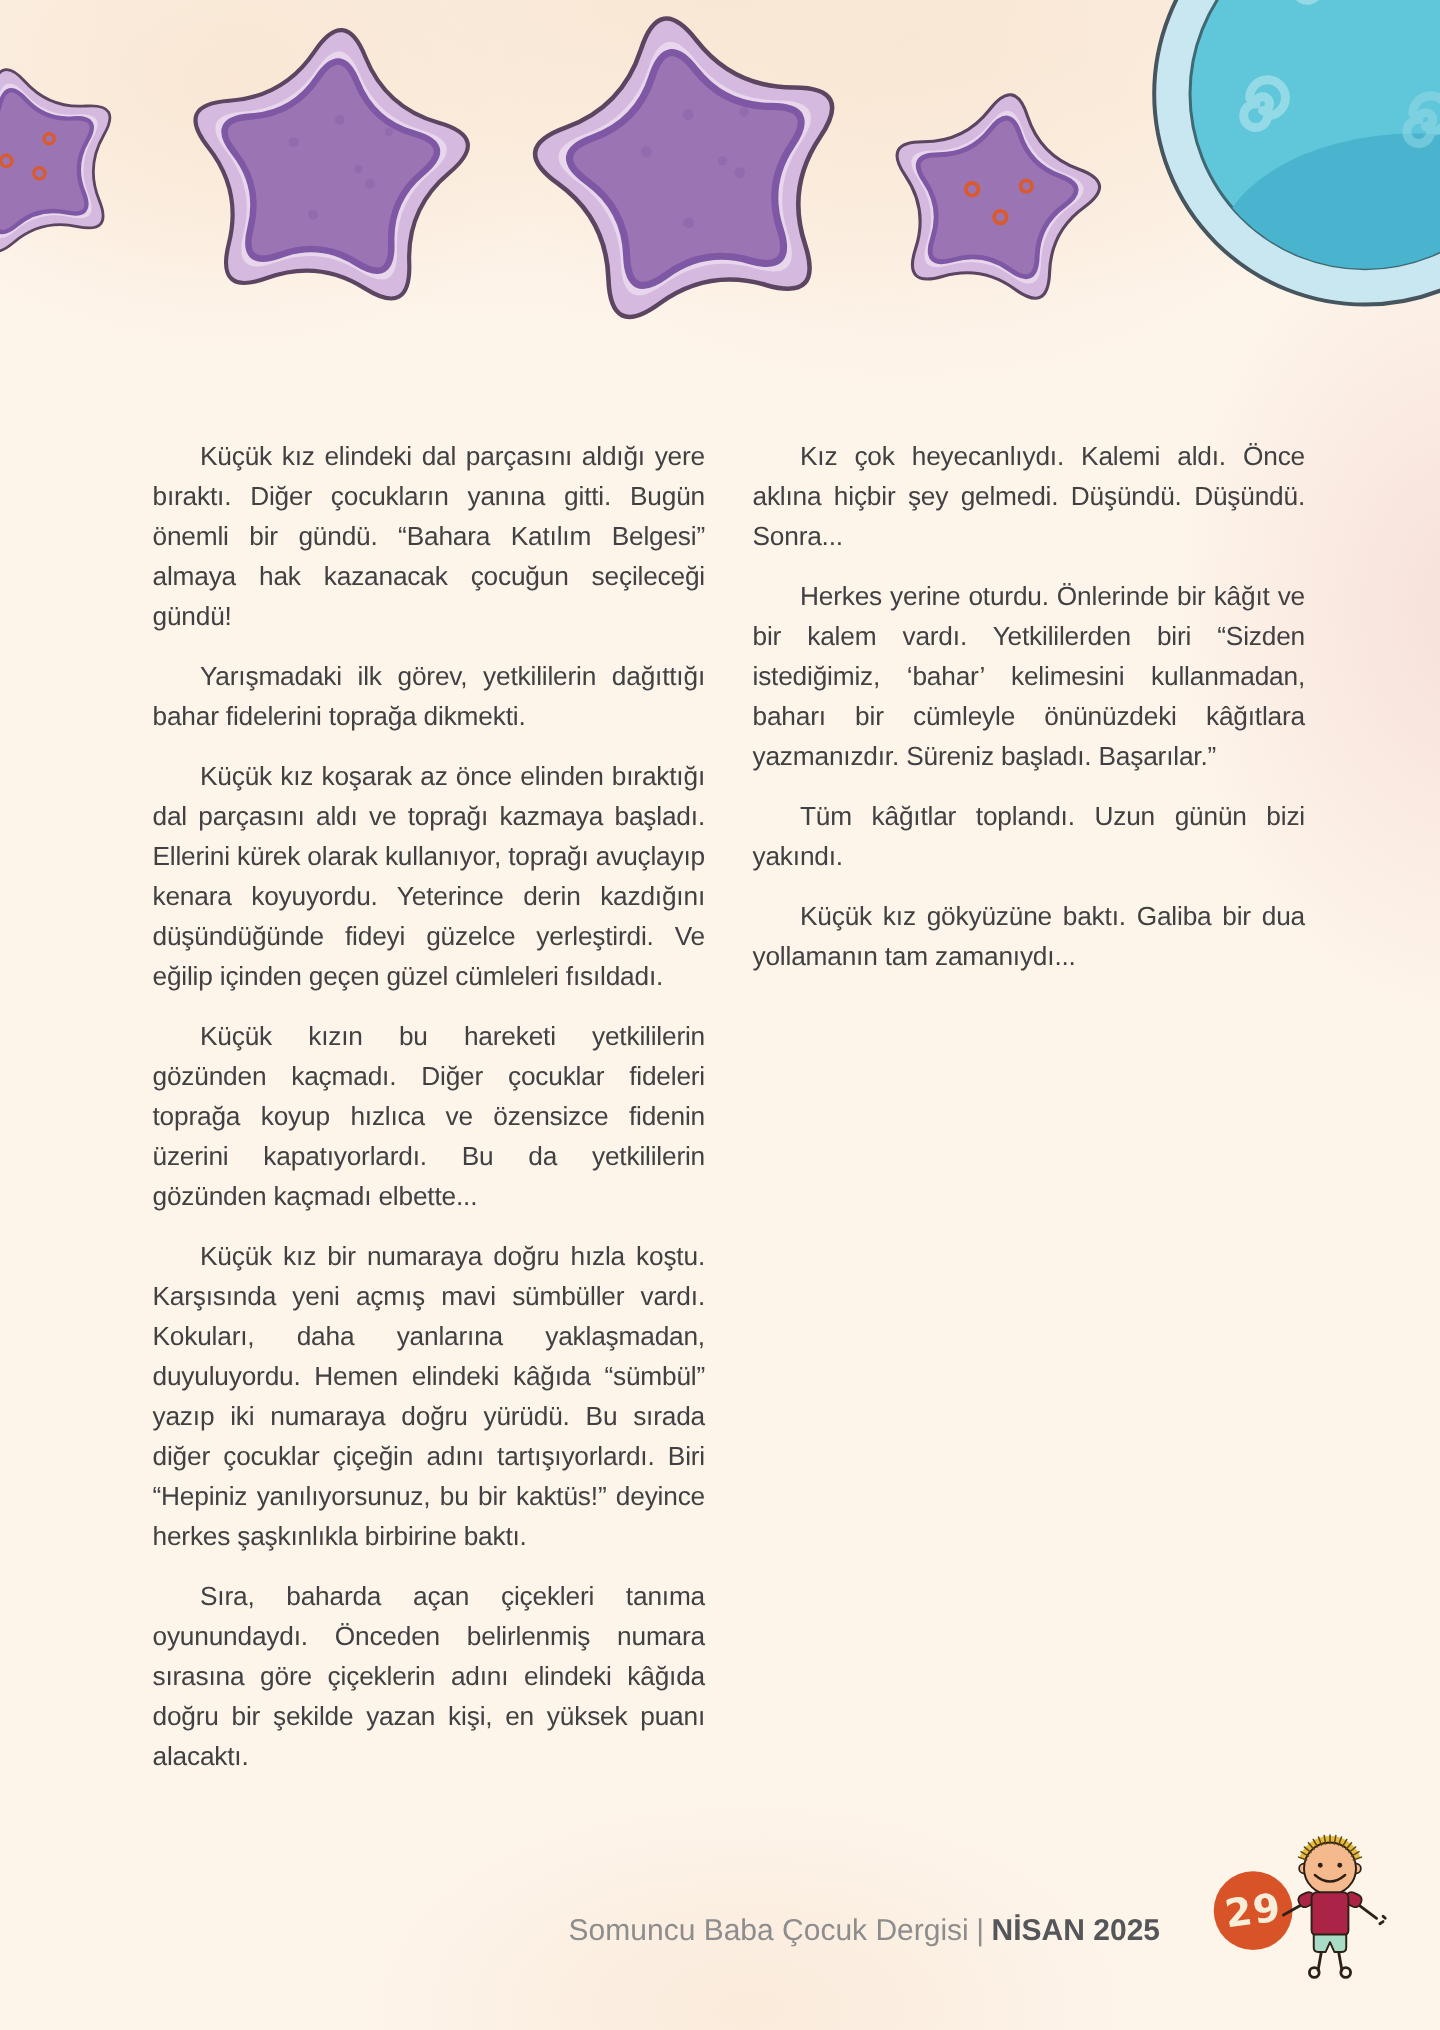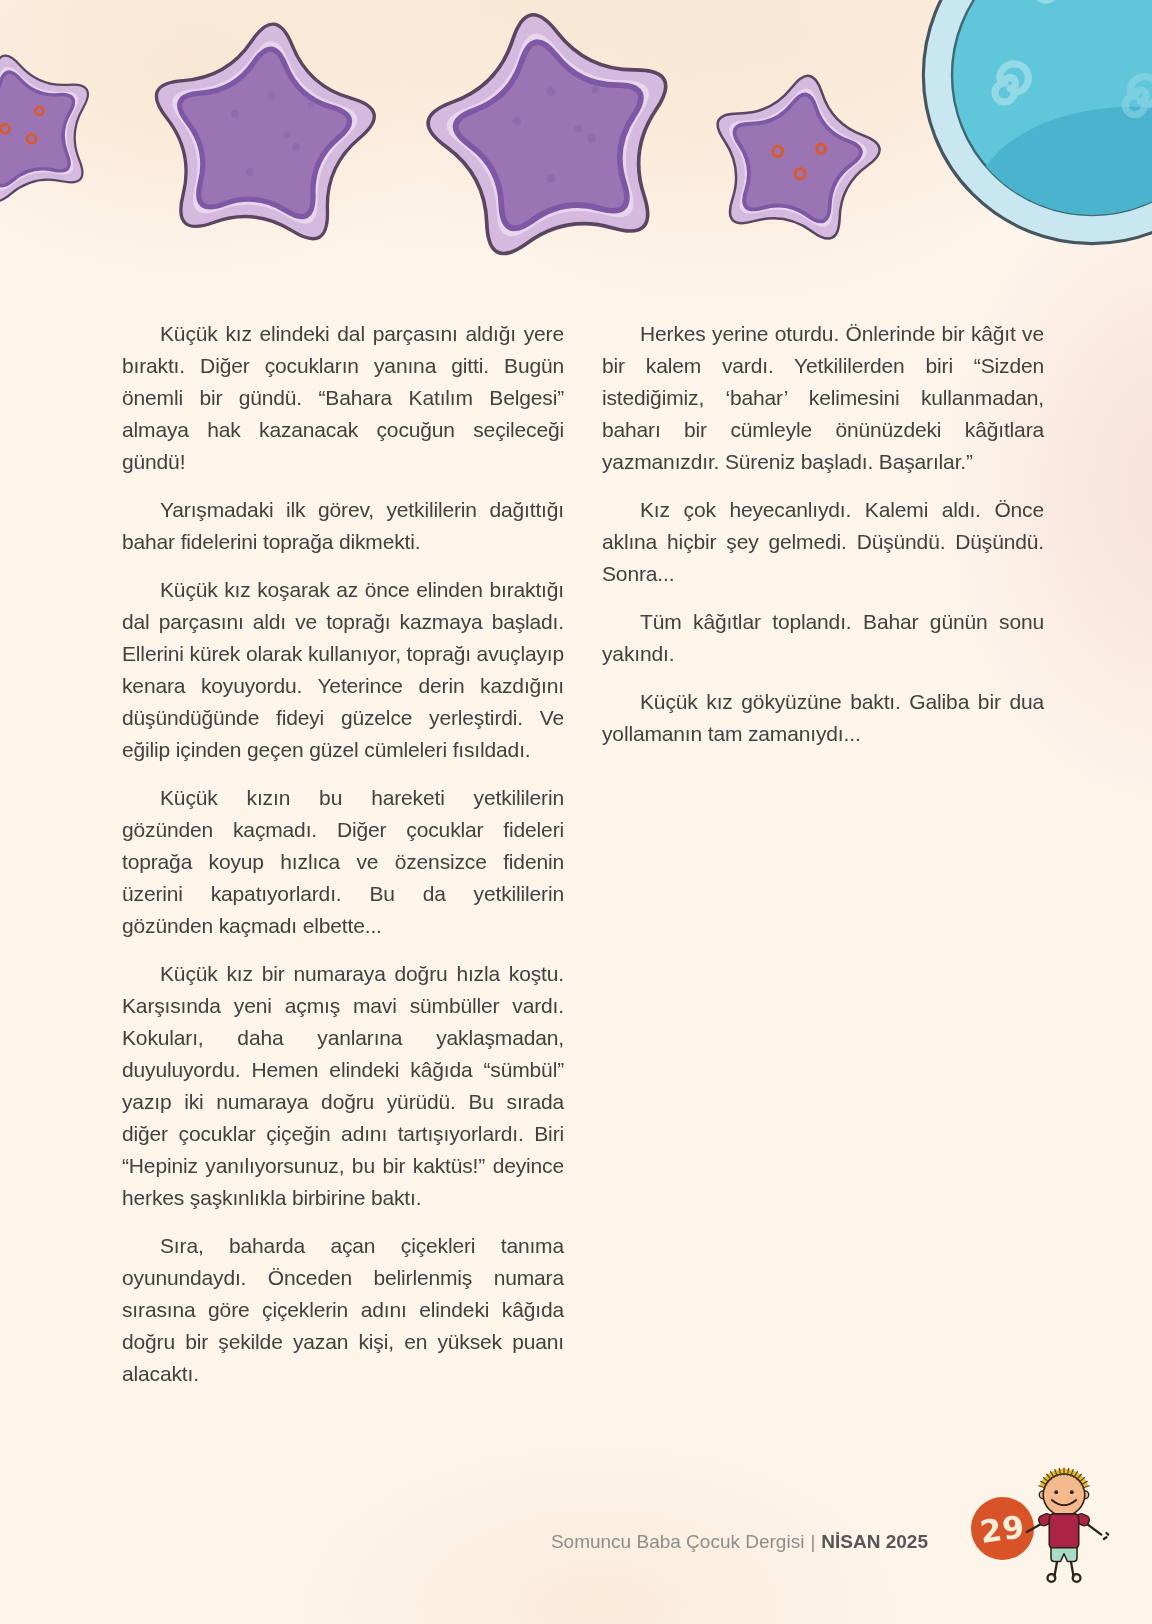--- a/index.html
+++ b/index.html
@@ -20,32 +20,32 @@
   .star{position:absolute;}
   .s1{left:-78px;top:30px;width:200px;height:200px;transform:rotate(-14deg);}
   .s2{left:112px;top:-12px;width:300px;height:300px;transform:rotate(6deg);}
   .s3{left:388px;top:-26px;width:330px;height:330px;transform:rotate(-10deg);}
   .s4{left:682px;top:48px;width:225px;height:225px;transform:rotate(10deg);}
   .bubble{position:absolute;right:-115px;top:-100px;width:350px;height:350px;}
   .content{
     position:absolute;left:122px;top:318px;width:922px;
     display:flex;gap:38px;
   }
-  .col{width:442px;}
+  .col{width:442px;margin-top:32px;}
   .col p{
     margin:0 0 16px 0;
     font-size:21px;line-height:32px;
     color:#414042;
     text-align:justify;
     text-indent:38px;
     letter-spacing:-0.15px;
   }
   .footer-line{
     position:absolute;top:1531px;right:224px;
-    font-size:19px;color:#8d8d8d;white-space:nowrap;
+    font-size:24px;color:#8d8d8d;white-space:nowrap;
   }
   .footer-line .sep{margin:0 6px;color:#8d8d8d;}
   .footer-line .issue{font-weight:bold;color:#55565a;}
   .page-badge{
     position:absolute;left:971px;top:1497px;width:63px;height:63px;
     border-radius:50%;background:#d85327;
     display:flex;align-items:center;justify-content:center;
   }
   .page-badge span{
     font-family:"DejaVu Sans",sans-serif;
@@ -125,23 +125,23 @@
   <div class="content">
     <div class="col">
       <p>Küçük kız elindeki dal parçasını aldığı yere bıraktı. Diğer çocukların yanına gitti. Bugün önemli bir gündü. “Bahara Katılım Belgesi” almaya hak kazanacak çocuğun seçileceği gündü!</p>
       <p>Yarışmadaki ilk görev, yetkililerin dağıttığı bahar fidelerini toprağa dikmekti.</p>
       <p>Küçük kız koşarak az önce elinden bıraktığı dal parçasını aldı ve toprağı kazmaya başladı. Ellerini kürek olarak kullanıyor, toprağı avuçlayıp kenara koyuyordu. Yeterince derin kazdığını düşündüğünde fideyi güzelce yerleştirdi. Ve eğilip içinden geçen güzel cümleleri fısıldadı.</p>
       <p>Küçük kızın bu hareketi yetkililerin gözünden kaçmadı. Diğer çocuklar fideleri toprağa koyup hızlıca ve özensizce fidenin üzerini kapatıyorlardı. Bu da yetkililerin gözünden kaçmadı elbette...</p>
       <p>Küçük kız bir numaraya doğru hızla koştu. Karşısında yeni açmış mavi sümbüller vardı. Kokuları, daha yanlarına yaklaşmadan, duyuluyordu. Hemen elindeki kâğıda “sümbül” yazıp iki numaraya doğru yürüdü. Bu sırada diğer çocuklar çiçeğin adını tartışıyorlardı. Biri “Hepiniz yanılıyorsunuz, bu bir kaktüs!” deyince herkes şaşkınlıkla birbirine baktı.</p>
       <p>Sıra, baharda açan çiçekleri tanıma oyunundaydı. Önceden belirlenmiş numara sırasına göre çiçeklerin adını elindeki kâğıda doğru bir şekilde yazan kişi, en yüksek puanı alacaktı.</p>
     </div>
     <div class="col">
+      <p>Kız çok heyecanlıydı. Kalemi aldı. Önce aklına hiçbir şey gelmedi. Düşündü. Düşündü. Sonra...</p>
       <p>Herkes yerine oturdu. Önlerinde bir kâğıt ve bir kalem vardı. Yetkililerden biri “Sizden istediğimiz, ‘bahar’ kelimesini kullanmadan, baharı bir cümleyle önünüzdeki kâğıtlara yazmanızdır. Süreniz başladı. Başarılar.”</p>
-      <p>Kız çok heyecanlıydı. Kalemi aldı. Önce aklına hiçbir şey gelmedi. Düşündü. Düşündü. Sonra...</p>
-      <p>Tüm kâğıtlar toplandı. Bahar günün sonu yakındı.</p>
+      <p>Tüm kâğıtlar toplandı. Uzun günün bizi yakındı.</p>
       <p>Küçük kız gökyüzüne baktı. Galiba bir dua yollamanın tam zamanıydı...</p>
     </div>
   </div>
 
   <div class="footer-line">
     <span>Somuncu Baba Çocuk Dergisi</span><span class="sep">|</span><span class="issue">NİSAN 2025</span>
   </div>
 
   <div class="page-badge">
     <span>29</span>

